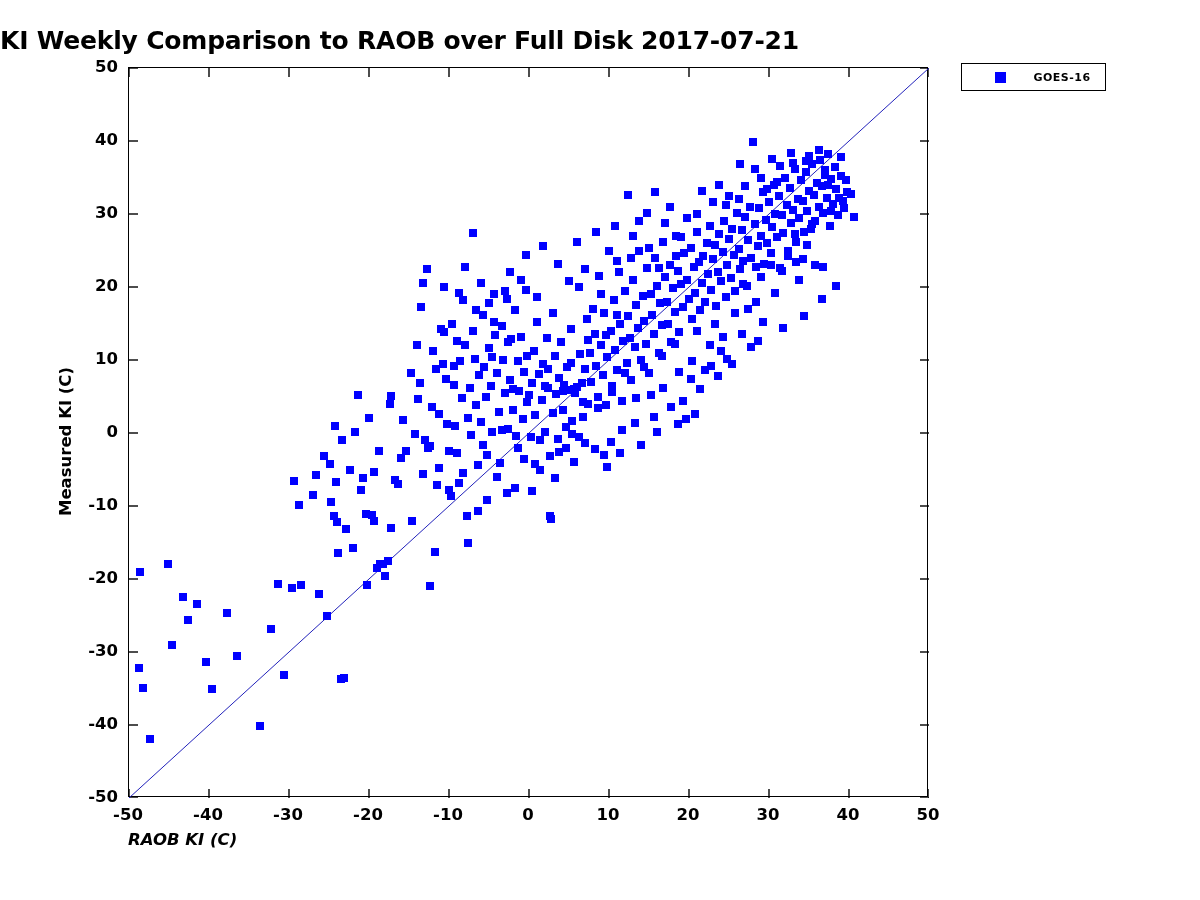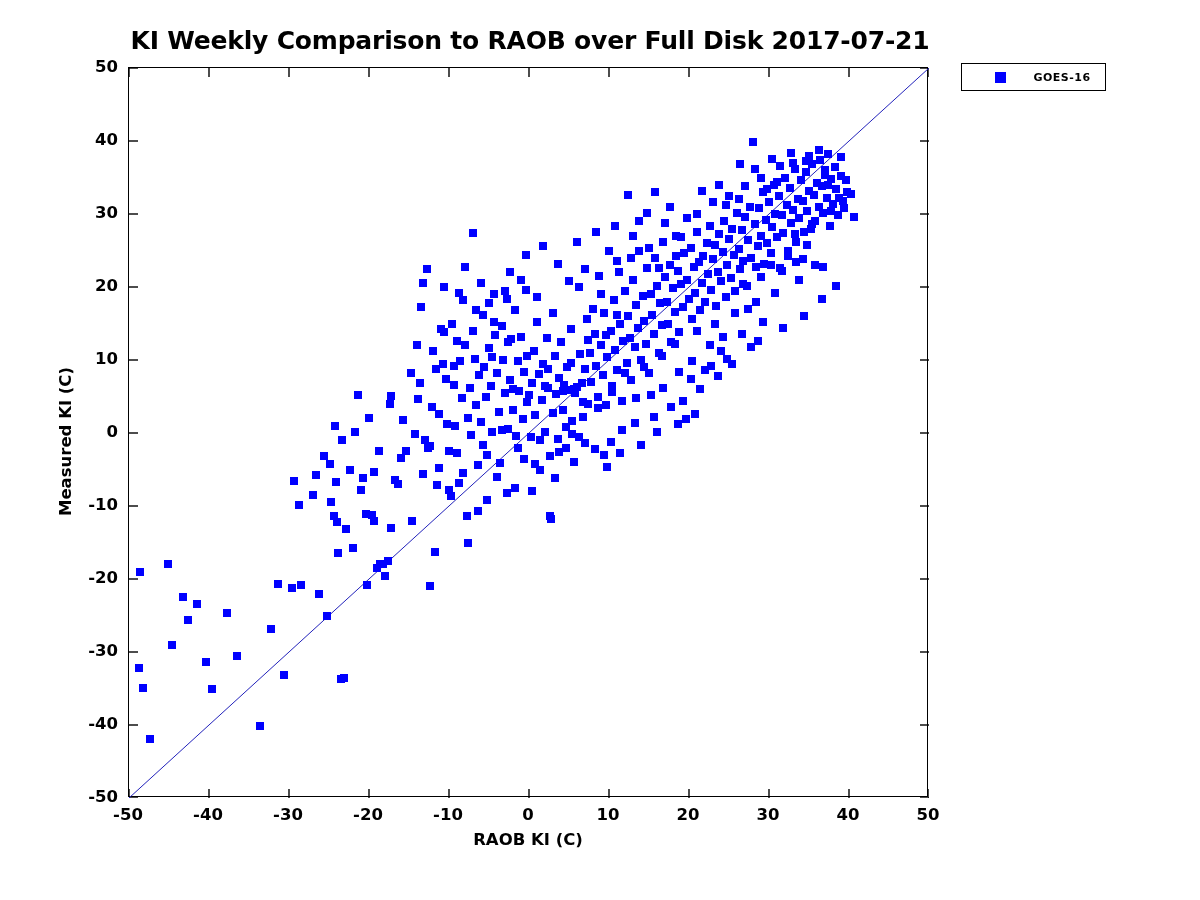--- a/index.html
+++ b/index.html
@@ -21,21 +21,21 @@
     width: 1200px;
     height: 900px;
     background: #ffffff;
   }
 
   #chart-title {
     position: absolute;
     left: 0;
     top: 26px;
     width: 1060px;
-    text-align: center;
+    text-align: left;
     font-size: 25px;
     font-weight: bold;
     color: #000000;
     letter-spacing: -0.2px;
     font-family: "DejaVu Sans", sans-serif;
     white-space: nowrap;
   }
 
   #plot-frame {
     position: absolute;
@@ -90,25 +90,26 @@
     color: #000000;
     font-family: "DejaVu Sans", sans-serif;
     line-height: 1;
   }
 
   #xaxis-label {
     position: absolute;
     left: 128px;
     top: 830px;
     width: 800px;
-    text-align: center;
+    text-align: left;
     font-size: 16.5px;
     font-weight: bold;
     color: #000000;
     font-family: "DejaVu Sans", sans-serif;
+    font-style: italic;
   }
 
   #yaxis-label {
     position: absolute;
     left: -35px;
     top: 432px;
     width: 200px;
     text-align: center;
     font-size: 16.5px;
     font-weight: bold;

